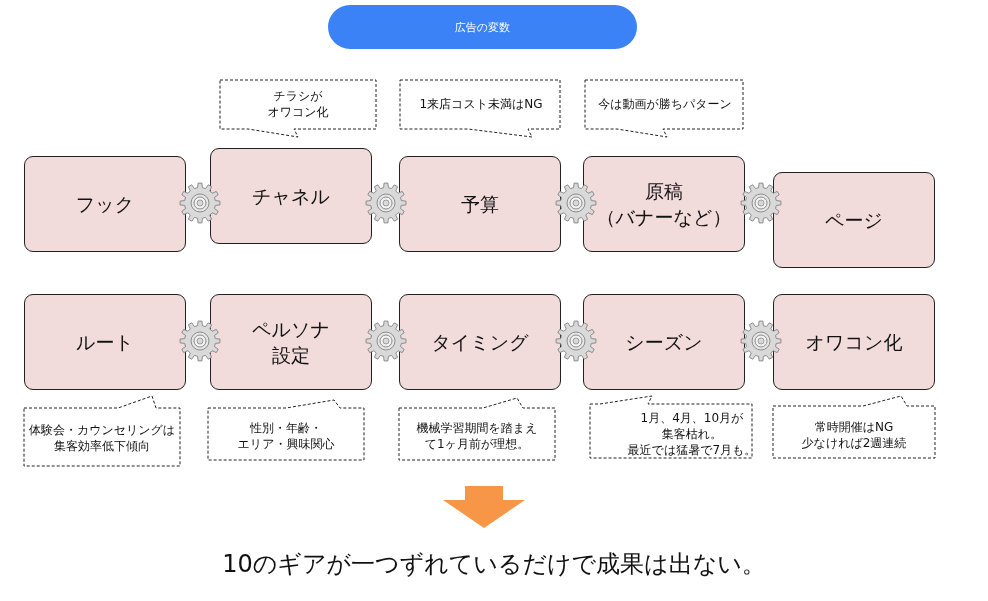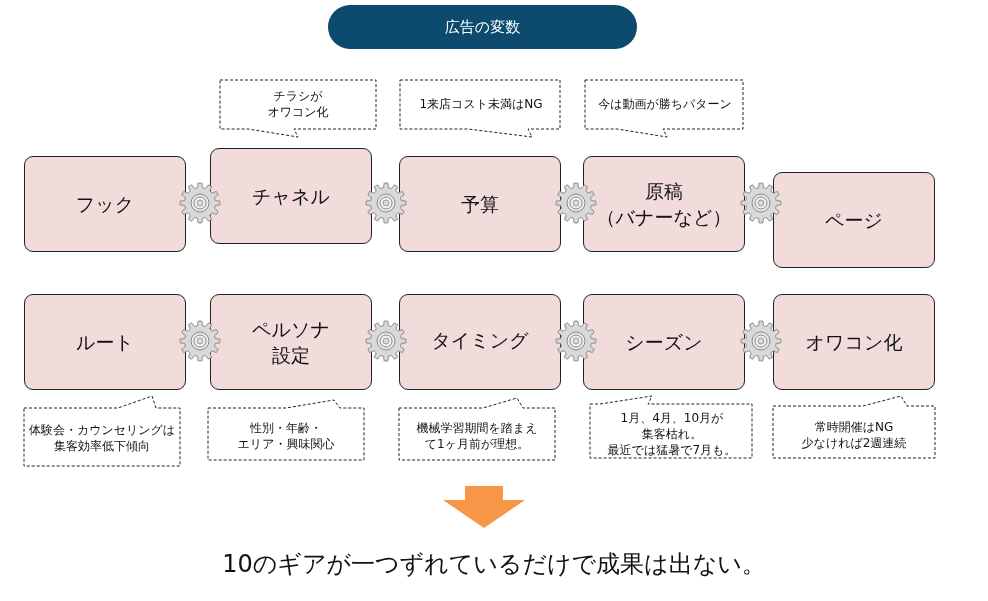--- a/index.html
+++ b/index.html
@@ -1,19 +1,19 @@
 <!DOCTYPE html>
 <html><head>
 <meta charset="utf-8">
 <style>
   html, body { margin:0; padding:0; background:#ffffff; }
   body { width:988px; height:601px; position:relative; overflow:hidden;
          font-family:"DejaVu Sans","Liberation Sans",sans-serif; color:#111; }
   .title-pill { position:absolute; left:328px; top:5px; width:309px; height:44px;
-         background:#0c4a6e; border-radius:22px; color:#fff; font-size:15px;
+         background:#3b82f6; border-radius:22px; color:#fff; font-size:11px;
          display:flex; align-items:center; justify-content:center; }
   .box { position:absolute; width:162px; height:96px; background:#f2dcdb;
          border:1.3px solid #222; border-radius:9px; box-sizing:border-box;
          display:flex; align-items:center; justify-content:center; text-align:center;
          font-size:19px; line-height:26px; white-space:pre-line; }
   .gear { position:absolute; width:42px; height:42px; }
   .callout { position:absolute; overflow:visible; }
   .callout-text { position:absolute; display:flex; align-items:center; justify-content:center;
          text-align:center; font-size:12px; line-height:16px; white-space:pre-line; color:#111; }
   .arrow { position:absolute; left:443px; top:486px; width:82px; height:42px; }
@@ -30,21 +30,21 @@
 <div class="box" style="left:24px;top:156px;">フック</div>
 <div class="box" style="left:210px;top:148px;">チャネル</div>
 <div class="box" style="left:399px;top:156px;">予算</div>
 <div class="box" style="left:583px;top:156px;">原稿
 （バナーなど）</div>
 <div class="box" style="left:773px;top:156px;margin-top:16px;">ページ</div>
 
 <div class="box" style="left:24px;top:294px;">ルート</div>
 <div class="box" style="left:210px;top:294px;">ペルソナ
 設定</div>
-<div class="box" style="left:399px;top:294px;font-family:Liberation Mono, monospace;">タイミング</div>
+<div class="box" style="left:399px;top:294px;">タイミング</div>
 <div class="box" style="left:583px;top:294px;">シーズン</div>
 <div class="box" style="left:773px;top:294px;">オワコン化</div>
 
 <div id="gears">
     <div class="gear" style="left: 179px; top: 182px;"><svg viewBox="0 0 42 42" width="42" height="42">
         <path d="M36.31,18.58 L40.91,19.12 L40.91,22.88 L36.31,23.42 L35.47,26.55 L39.18,29.33 L37.30,32.59 L33.05,30.75 L30.75,33.05 L32.59,37.30 L29.33,39.18 L26.55,35.47 L23.42,36.31 L22.88,40.91 L19.12,40.91 L18.58,36.31 L15.45,35.47 L12.67,39.18 L9.41,37.30 L11.25,33.05 L8.95,30.75 L4.70,32.59 L2.82,29.33 L6.53,26.55 L5.69,23.42 L1.09,22.88 L1.09,19.12 L5.69,18.58 L6.53,15.45 L2.82,12.67 L4.70,9.41 L8.95,11.25 L11.25,8.95 L9.41,4.70 L12.67,2.82 L15.45,6.53 L18.58,5.69 L19.12,1.09 L22.88,1.09 L23.42,5.69 L26.55,6.53 L29.33,2.82 L32.59,4.70 L30.75,8.95 L33.05,11.25 L37.30,9.41 L39.18,12.67 L35.47,15.45 Z" fill="#d9d9d9" stroke="#8c8c8c" stroke-width="1"></path>
         <circle cx="21" cy="21" r="9" fill="#e6e6e6" stroke="#8c8c8c" stroke-width="1"></circle>
         <circle cx="21" cy="21" r="6" fill="#f2f2f2" stroke="#8c8c8c" stroke-width="1"></circle>
         <circle cx="21" cy="21" r="3" fill="#d9d9d9" stroke="#8c8c8c" stroke-width="0.8"></circle>
       </svg></div>
@@ -123,21 +123,21 @@
 
 <svg class="callout" style="left:397px;top:396px;" width="164" height="68">
   <path d="M2,12 H86 L120,2 L126,12 H158 V64 H2 Z" fill="#fff" stroke="#222" stroke-width="1" stroke-dasharray="3,2"></path>
 </svg>
 <div class="callout-text" style="left:399px;top:410px;width:156px;height:52px;">機械学習期間を踏まえ
 て1ヶ月前が理想。</div>
 
 <svg class="callout" style="left:588px;top:392px;" width="170" height="70">
   <path d="M2,12 H12 L64,4 L60,12 H164 V66 H2 Z" fill="#fff" stroke="#222" stroke-width="1" stroke-dasharray="3,2"></path>
 </svg>
-<div class="callout-text" style="left:590px;top:405px;width:164px;height:58px;">1月、4月、10月が
+<div class="callout-text" style="left:590px;top:405px;width:164px;height:58px;padding-left:20px;">1月、4月、10月が
 集客枯れ。
 最近では猛暑で7月も。</div>
 
 <svg class="callout" style="left:771px;top:392px;" width="168" height="70">
   <path d="M2,14 H92 L130,4 L136,14 H164 V66 H2 Z" fill="#fff" stroke="#222" stroke-width="1" stroke-dasharray="3,2"></path>
 </svg>
 <div class="callout-text" style="left:773px;top:407px;width:162px;height:56px;">常時開催はNG
 少なければ2週連続</div>
 
 <svg class="arrow" viewBox="0 0 82 42">

